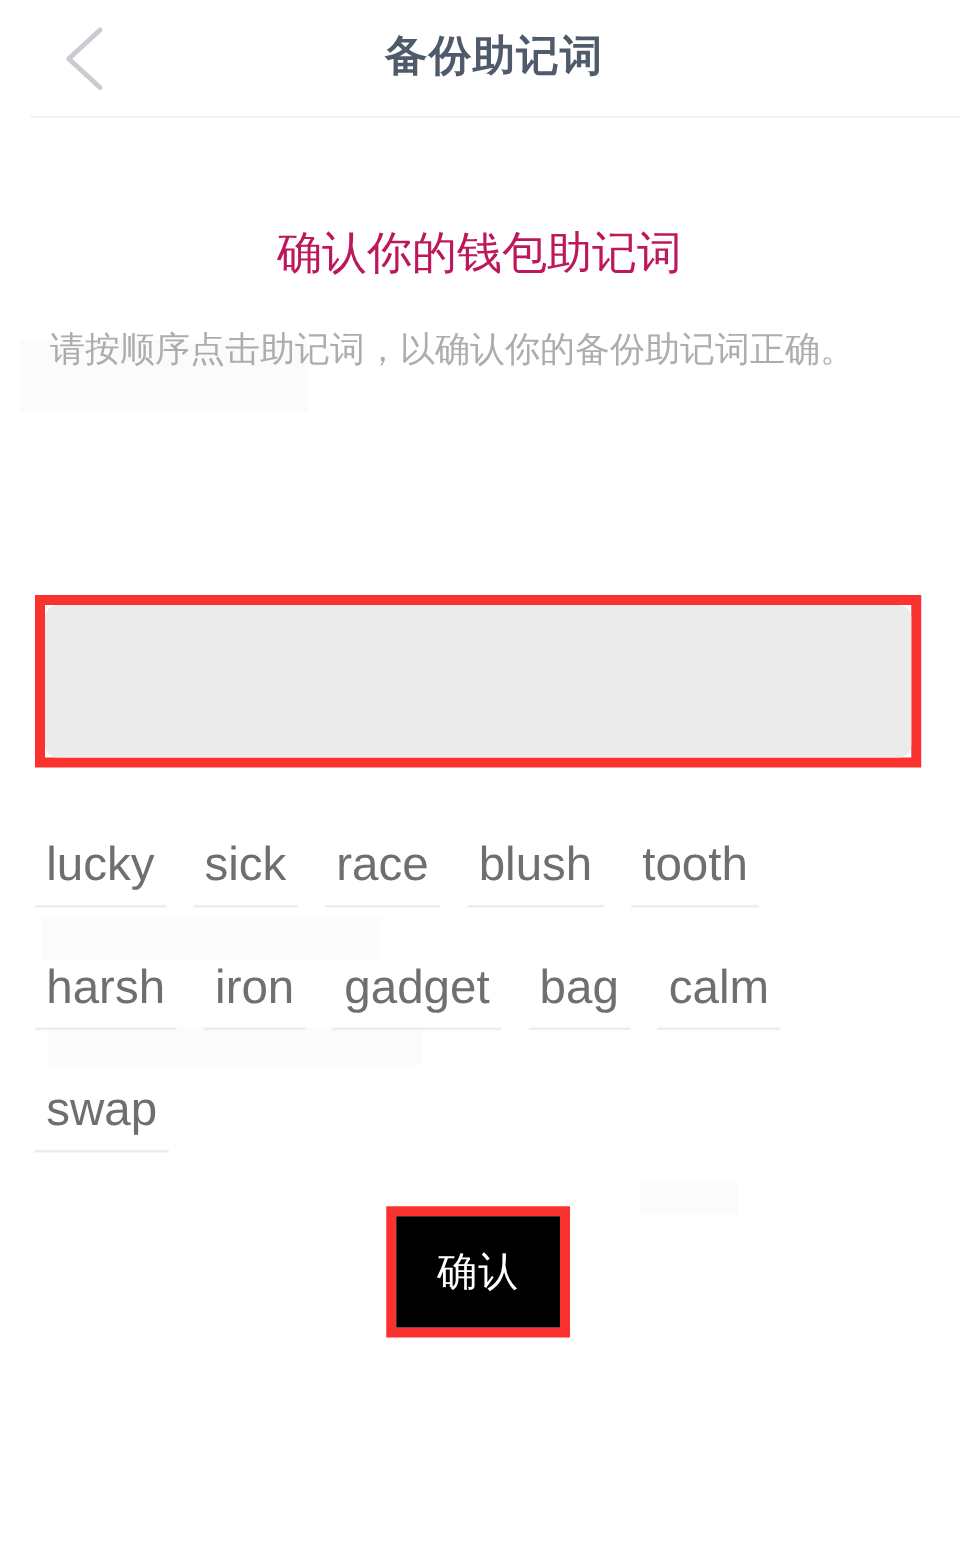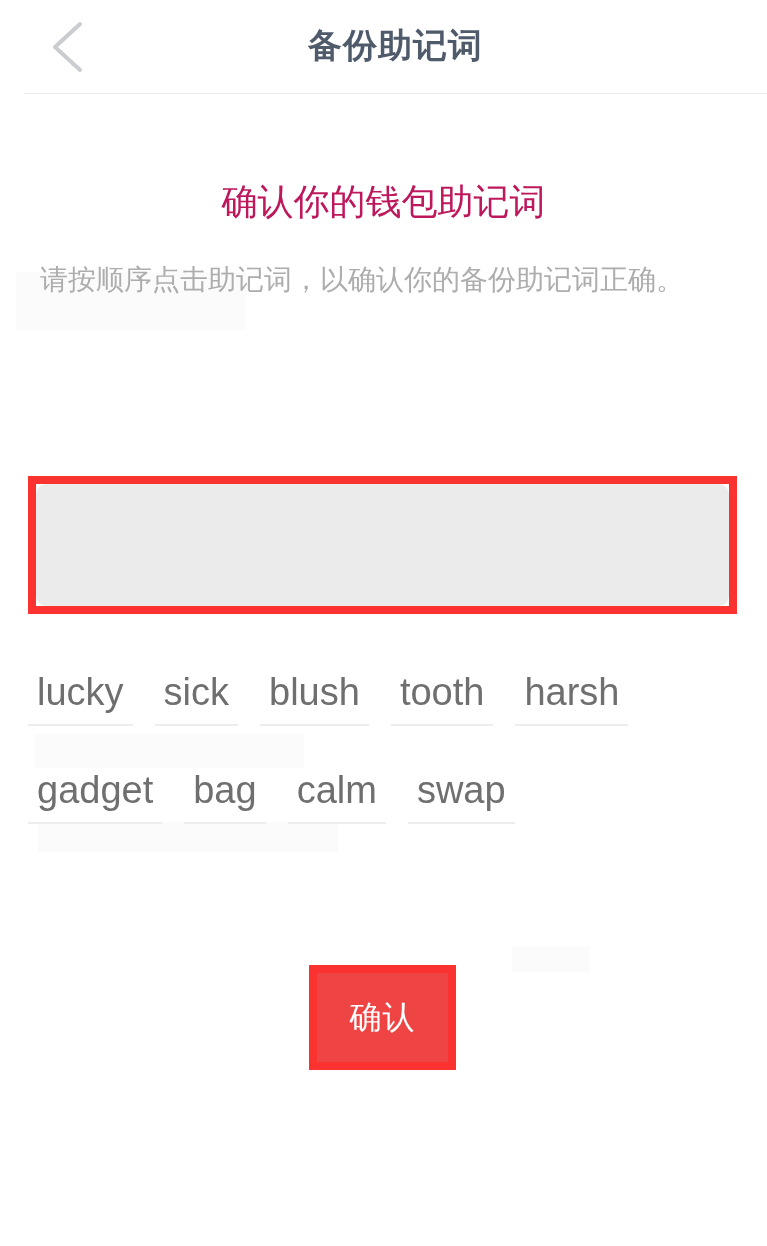--- a/index.html
+++ b/index.html
@@ -139,21 +139,21 @@
     height: 105px;
     box-sizing: border-box;
     border: 8px solid #fb3330;
     background: #ffffff;
     z-index: 4;
   }
   .confirm-button {
     width: 100%;
     height: 100%;
     box-sizing: border-box;
-    background: #ef4444;
+    background: #000000;
     color: #ffffff;
     font-size: 32px;
     font-family: "Liberation Sans", "DejaVu Sans", sans-serif;
     border: none;
     padding: 4px;
     display: flex;
     align-items: center;
     justify-content: center;
     cursor: pointer;
     letter-spacing: 1px;
@@ -183,23 +183,25 @@
   <h2 class="section-title">确认你的钱包助记词</h2>
   <p class="section-desc">请按顺序点击助记词，以确认你的备份助记词正确。</p>
 
   <div class="answer-highlight">
     <div class="answer-box"></div>
   </div>
 
   <div class="word-bank">
       <div class="word-chip">lucky</div>
       <div class="word-chip">sick</div>
+      <div class="word-chip">race</div>
       <div class="word-chip">blush</div>
       <div class="word-chip">tooth</div>
       <div class="word-chip">harsh</div>
+      <div class="word-chip">iron</div>
       <div class="word-chip">gadget</div>
       <div class="word-chip">bag</div>
       <div class="word-chip">calm</div>
       <div class="word-chip">swap</div>
     </div>
 
   <div class="confirm-highlight">
     <button class="confirm-button" type="button">确认</button>
   </div>
 

